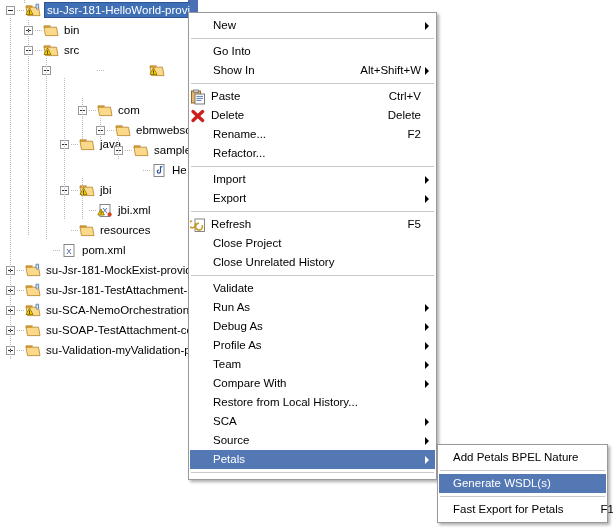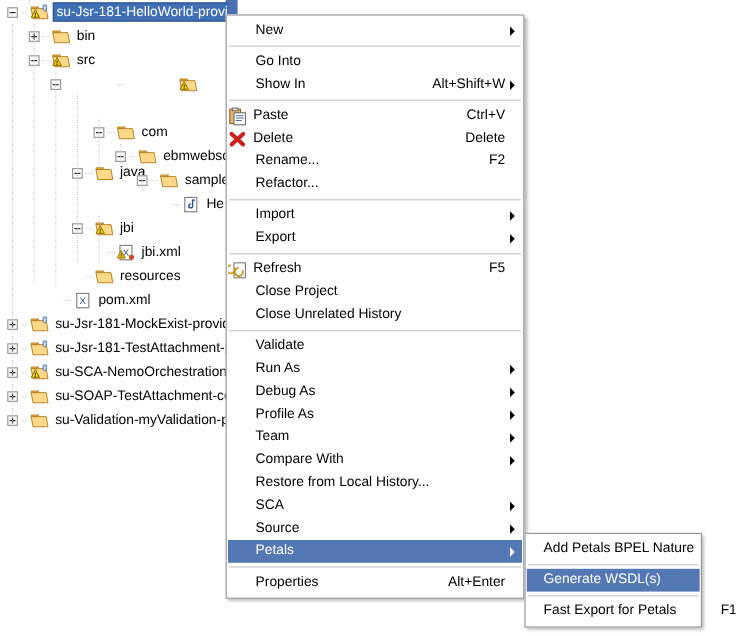--- a/index.html
+++ b/index.html
@@ -106,21 +106,21 @@
     font-size: 11.5px;
     color: #000000;
     padding: 3px 0;
   }
   #main-menu {
     left: 188px; top: 12px;
     width: 249px;
   }
   #sub-menu {
     left: 437px; top: 444px;
-    width: 148px;
+    width: 171px;
     padding: 3px 0;
   }
   .mitem {
     position: relative;
     height: 19px;
     display: flex;
     align-items: center;
     padding: 0 4px 0 0;
     margin: 0 1px;
     white-space: nowrap;
@@ -552,25 +552,20 @@
         <span class="micon"></span>
         <span class="mlabel">Source</span>
         <span class="marrow"></span>
       </div>
       <div class="mitem hl">
         <span class="micon"></span>
         <span class="mlabel">Petals</span>
         <span class="marrow"></span>
       </div>
       <div class="msep"></div>
-      <div class="mitem">
-        <span class="micon"></span>
-        <span class="mlabel">Properties</span>
-        <span class="maccel">Alt+Enter</span>
-      </div>
     </div>
 
   <div class="menu" id="sub-menu">
       <div class="mitem">
         <span class="mlabel">Add Petals BPEL Nature</span>
       </div>
       <div class="msep"></div>
       <div class="mitem hl">
         <span class="mlabel">Generate WSDL(s)</span>
       </div>

